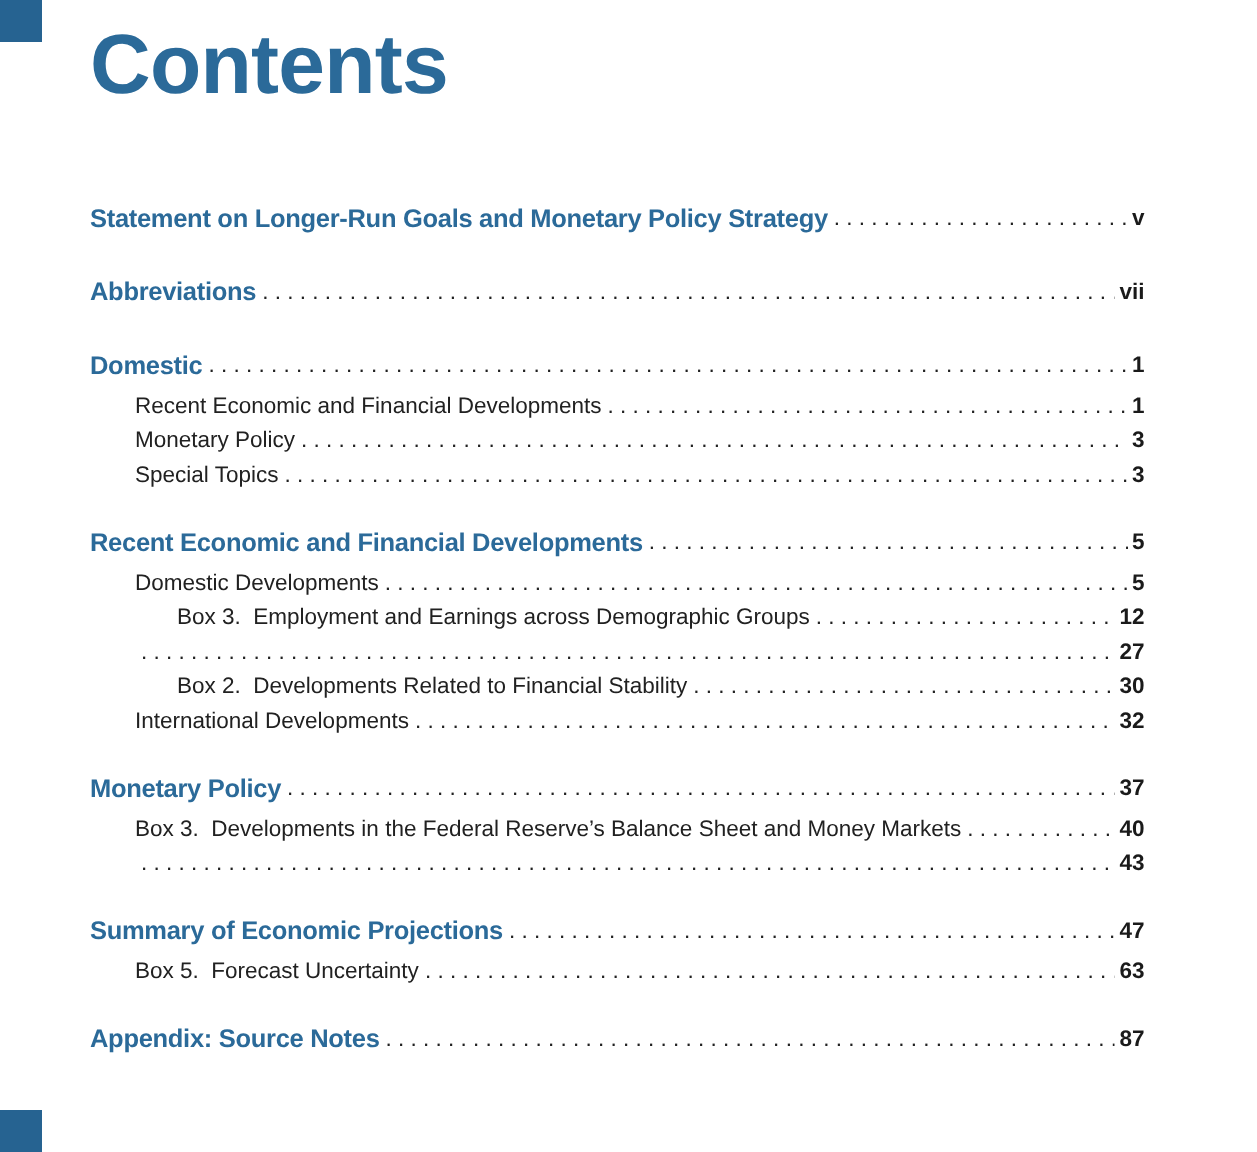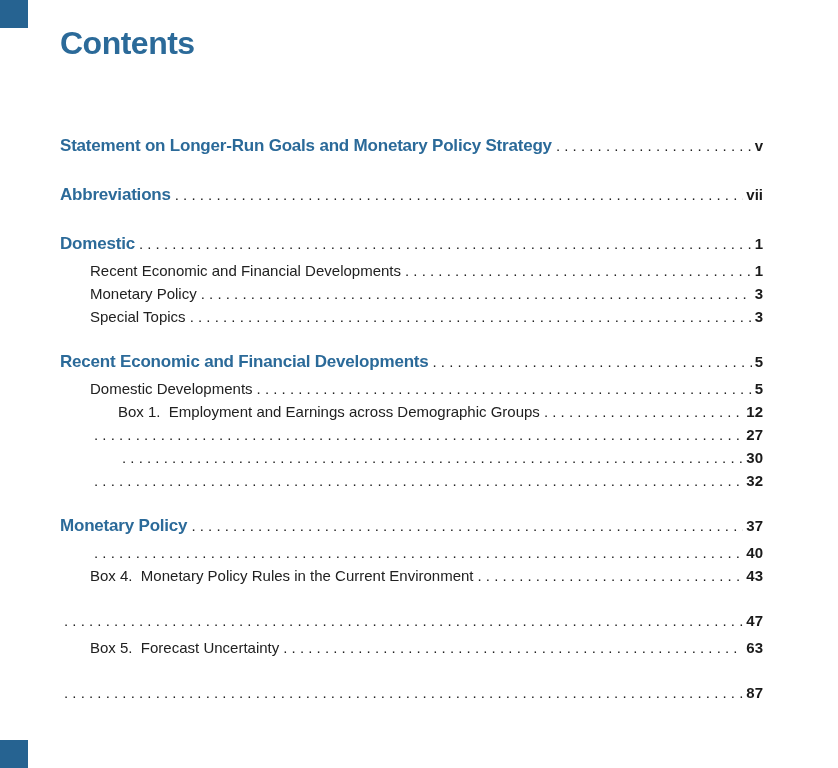--- a/index.html
+++ b/index.html
@@ -14,21 +14,21 @@
     position: absolute;
     left: 0;
     width: 28px; height: 28px;
     background: #266391;
   }
   .corner-mark.top { top: 0; }
   .corner-mark.bottom { top: 740px; }
 
   .page-title {
     margin: 20px 0 0 60px;
-    font-size: 32px;
+    font-size: 56px;
     font-weight: bold;
     line-height: 46px;
     letter-spacing: -0.5px;
     color: #2B6A99;
   }
 
   .toc {
     margin: 68px 75px 0 60px; 
   }
   .toc-row {
@@ -122,58 +122,62 @@
       <span class="toc-label">Recent Economic and Financial Developments</span>
       <span class="toc-dots">. . . . . . . . . . . . . . . . . . . . . . . . . . . . . . . . . . . . . . . . . . . . . . . . . . . . . . . . . . . . . . . . . . . . . . . . . . . . . . . . . . . . . . . . . . . . . . . . . . . . . . . . . . . . . . . . . . . . . . . . </span>
       <span class="toc-page">5</span>
     </div>
     <div class="toc-row lvl1">
       <span class="toc-label">Domestic Developments</span>
       <span class="toc-dots">. . . . . . . . . . . . . . . . . . . . . . . . . . . . . . . . . . . . . . . . . . . . . . . . . . . . . . . . . . . . . . . . . . . . . . . . . . . . . . . . . . . . . . . . . . . . . . . . . . . . . . . . . . . . . . . . . . . . . . . . </span>
       <span class="toc-page">5</span>
     </div>
     <div class="toc-row lvl2">
-      <span class="toc-label">Box 1.  Employment and Earnings across Demographic Groups</span>
+      <span class="toc-label">Box 3.  Employment and Earnings across Demographic Groups</span>
       <span class="toc-dots">. . . . . . . . . . . . . . . . . . . . . . . . . . . . . . . . . . . . . . . . . . . . . . . . . . . . . . . . . . . . . . . . . . . . . . . . . . . . . . . . . . . . . . . . . . . . . . . . . . . . . . . . . . . . . . . . . . . . . . . . </span>
       <span class="toc-page">12</span>
     </div>
     <div class="toc-row lvl1">
       <span class="toc-dots">. . . . . . . . . . . . . . . . . . . . . . . . . . . . . . . . . . . . . . . . . . . . . . . . . . . . . . . . . . . . . . . . . . . . . . . . . . . . . . . . . . . . . . . . . . . . . . . . . . . . . . . . . . . . . . . . . . . . . . . . </span>
       <span class="toc-page">27</span>
     </div>
     <div class="toc-row lvl2">
+      <span class="toc-label">Box 2.  Developments Related to Financial Stability</span>
       <span class="toc-dots">. . . . . . . . . . . . . . . . . . . . . . . . . . . . . . . . . . . . . . . . . . . . . . . . . . . . . . . . . . . . . . . . . . . . . . . . . . . . . . . . . . . . . . . . . . . . . . . . . . . . . . . . . . . . . . . . . . . . . . . . </span>
       <span class="toc-page">30</span>
     </div>
     <div class="toc-row lvl1">
+      <span class="toc-label">International Developments</span>
       <span class="toc-dots">. . . . . . . . . . . . . . . . . . . . . . . . . . . . . . . . . . . . . . . . . . . . . . . . . . . . . . . . . . . . . . . . . . . . . . . . . . . . . . . . . . . . . . . . . . . . . . . . . . . . . . . . . . . . . . . . . . . . . . . . </span>
       <span class="toc-page">32</span>
     </div>
     <div class="toc-row lvl0">
       <span class="toc-label">Monetary Policy</span>
       <span class="toc-dots">. . . . . . . . . . . . . . . . . . . . . . . . . . . . . . . . . . . . . . . . . . . . . . . . . . . . . . . . . . . . . . . . . . . . . . . . . . . . . . . . . . . . . . . . . . . . . . . . . . . . . . . . . . . . . . . . . . . . . . . . </span>
       <span class="toc-page">37</span>
     </div>
     <div class="toc-row lvl1">
+      <span class="toc-label">Box 3.  Developments in the Federal Reserve’s Balance Sheet and Money Markets</span>
       <span class="toc-dots">. . . . . . . . . . . . . . . . . . . . . . . . . . . . . . . . . . . . . . . . . . . . . . . . . . . . . . . . . . . . . . . . . . . . . . . . . . . . . . . . . . . . . . . . . . . . . . . . . . . . . . . . . . . . . . . . . . . . . . . . </span>
       <span class="toc-page">40</span>
     </div>
     <div class="toc-row lvl1">
-      <span class="toc-label">Box 4.  Monetary Policy Rules in the Current Environment</span>
       <span class="toc-dots">. . . . . . . . . . . . . . . . . . . . . . . . . . . . . . . . . . . . . . . . . . . . . . . . . . . . . . . . . . . . . . . . . . . . . . . . . . . . . . . . . . . . . . . . . . . . . . . . . . . . . . . . . . . . . . . . . . . . . . . . </span>
       <span class="toc-page">43</span>
     </div>
     <div class="toc-row lvl0">
+      <span class="toc-label">Summary of Economic Projections</span>
       <span class="toc-dots">. . . . . . . . . . . . . . . . . . . . . . . . . . . . . . . . . . . . . . . . . . . . . . . . . . . . . . . . . . . . . . . . . . . . . . . . . . . . . . . . . . . . . . . . . . . . . . . . . . . . . . . . . . . . . . . . . . . . . . . . </span>
       <span class="toc-page">47</span>
     </div>
     <div class="toc-row lvl1">
       <span class="toc-label">Box 5.  Forecast Uncertainty</span>
       <span class="toc-dots">. . . . . . . . . . . . . . . . . . . . . . . . . . . . . . . . . . . . . . . . . . . . . . . . . . . . . . . . . . . . . . . . . . . . . . . . . . . . . . . . . . . . . . . . . . . . . . . . . . . . . . . . . . . . . . . . . . . . . . . . </span>
       <span class="toc-page">63</span>
     </div>
     <div class="toc-row lvl0">
+      <span class="toc-label">Appendix: Source Notes</span>
       <span class="toc-dots">. . . . . . . . . . . . . . . . . . . . . . . . . . . . . . . . . . . . . . . . . . . . . . . . . . . . . . . . . . . . . . . . . . . . . . . . . . . . . . . . . . . . . . . . . . . . . . . . . . . . . . . . . . . . . . . . . . . . . . . . </span>
       <span class="toc-page">87</span>
     </div>
   </div>
 
 <div class="corner-mark bottom"></div>
 
 </body></html>

